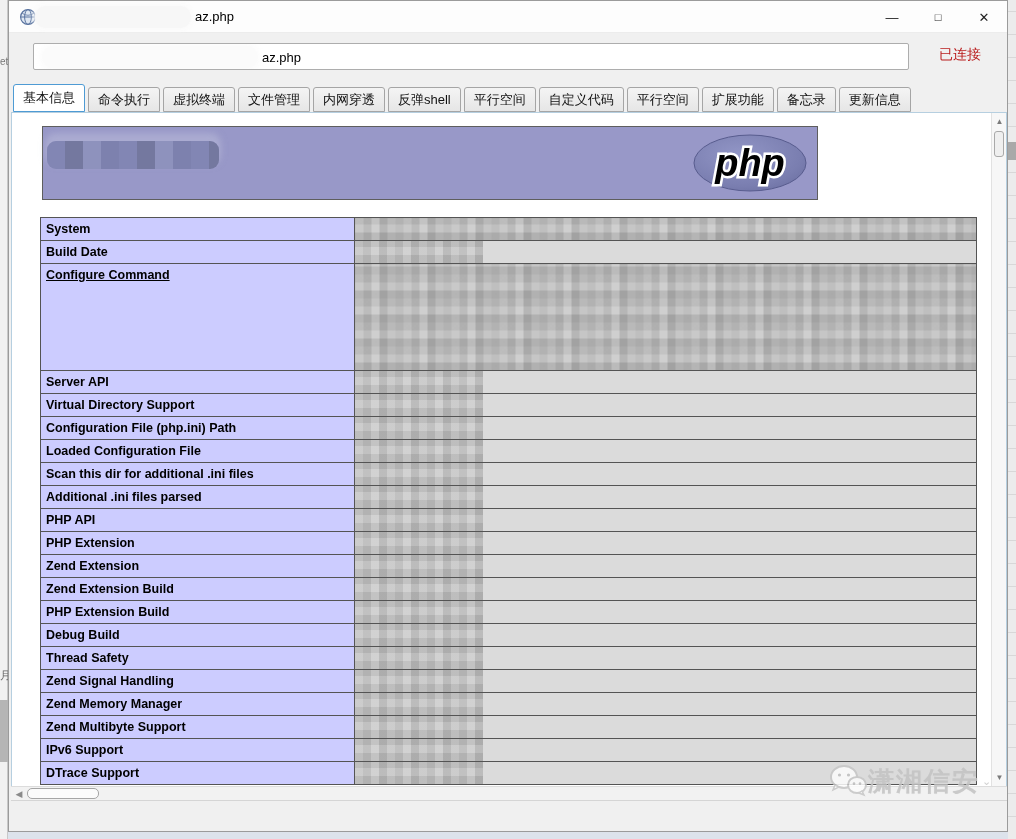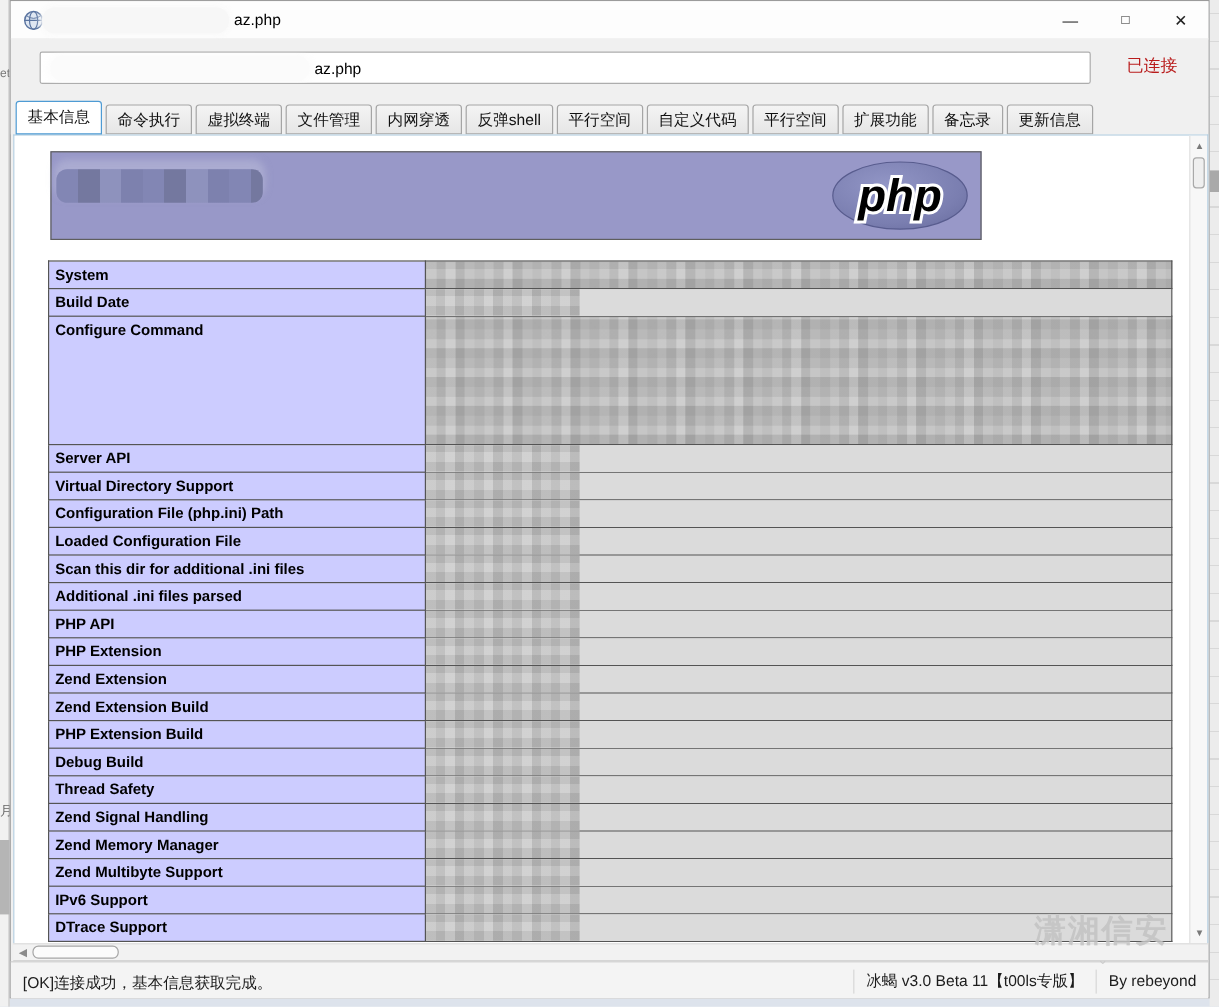--- a/index.html
+++ b/index.html
@@ -57,21 +57,21 @@
     box-shadow:0 -6px 6px 2px rgba(185,188,216,.55); }
   .php-logo { position:absolute; right:8px; top:5px; }
 
   
   .php-table { position:absolute; left:28px; top:104px; border-collapse:collapse; }
   .php-table td { border:1px solid #545454; }
   td.plabel { width:314px; background:#ccccff; font-weight:bold; font-size:12.5px; color:#000;
     padding:0 4px 0 5px; vertical-align:top; padding-top:4px; }
   td.pvalue { width:622px; }
   tr.r { height:23px; }
-  tr.tall { height:107px; }
+  tr.tall { height:107px;text-decoration:underline; }
   td.heavy { background-image:
       repeating-linear-gradient(0deg, rgba(90,90,90,.16) 0 8px, rgba(220,220,220,.14) 8px 16px, rgba(120,120,120,.12) 16px 24px),
       repeating-linear-gradient(90deg,#c6c6c6 0 8px,#b7b7b7 8px 16px,#cdcdcd 16px 24px,#b0b0b0 24px 32px,#c2c2c2 32px 40px,#bababa 40px 48px); }
   td.light { background:#dbdbdb; position:relative; }
   td.light::before { content:""; position:absolute; left:0; top:0; bottom:0; width:128px;
     background-image:
       repeating-linear-gradient(0deg, rgba(90,90,90,.10) 0 8px, rgba(230,230,230,.12) 8px 16px),
       repeating-linear-gradient(90deg,#c9c9c9 0 8px,#bcbcbc 8px 16px,#cfcfcf 16px 24px,#b6b6b6 24px 32px); }
 
   
@@ -91,21 +91,21 @@
 
   
   .statusbar { position:absolute; left:0; top:800px; width:998px; height:31px; background:#f4f4f4;
     border-top:1px solid #cfcfcf; font-size:13px; color:#1c1c1c; }
   .sb-msg { position:absolute; left:10px; top:8px; }
   .sb-right { position:absolute; right:0; top:0; height:31px; display:flex; align-items:center; }
   .sb-seg { padding:0 10px; border-left:1px solid #d8d8d8; height:20px; line-height:20px; white-space:nowrap; }
 
   
   .watermark { position:absolute; left:828px; top:758px; width:180px; height:46px; z-index:4;
-    display:flex; align-items:center; opacity:.85; pointer-events:none;flex-direction:column; }
+    display:flex; align-items:center; opacity:.85; pointer-events:none; }
   .wm-text { font-family:"Liberation Serif", serif; font-size:26px; font-weight:bold; color:#c3c3c3;
     letter-spacing:2px; white-space:nowrap; text-shadow:0 0 1px #d8d8d8; }
   .wm-caret { font-size:11px; color:#c8c8c8; margin-left:2px; }
 </style>
 </head>
 <body>
 
 <div class="bg-left">
   <span class="frag1">et</span>
   <span class="frag2">月</span>
@@ -267,27 +267,20 @@
       <div class="thumb"></div>
       <div class="arr down">▼</div>
     </div>
   </div>
 
   <div class="hscroll">
     <div class="arr">◀</div>
     <div class="thumb"></div>
   </div>
 
-  <div class="statusbar">
-    <span class="sb-msg">[OK]连接成功，基本信息获取完成。</span>
-    <div class="sb-right">
-      <span class="sb-seg">冰蝎 v3.0 Beta 11【t00ls专版】</span>
-      <span class="sb-seg">By rebeyond</span>
-    </div>
-  </div>
 </div>
 
 <div class="watermark">
   <svg width="40" height="36" viewBox="0 0 40 36">
     <ellipse cx="16" cy="14" rx="13" ry="11" fill="#fdfdfd" stroke="#c6c6c6" stroke-width="2"></ellipse>
     <circle cx="11.5" cy="12" r="1.6" fill="#c0c0c0"></circle>
     <circle cx="20.5" cy="12" r="1.6" fill="#c0c0c0"></circle>
     <path d="M7 22 L5 27 L11 24 Z" fill="#fdfdfd" stroke="#c6c6c6" stroke-width="1.5"></path>
     <ellipse cx="29" cy="22" rx="9" ry="8" fill="#fdfdfd" stroke="#c6c6c6" stroke-width="2"></ellipse>
     <circle cx="26" cy="20.5" r="1.3" fill="#c0c0c0"></circle>

